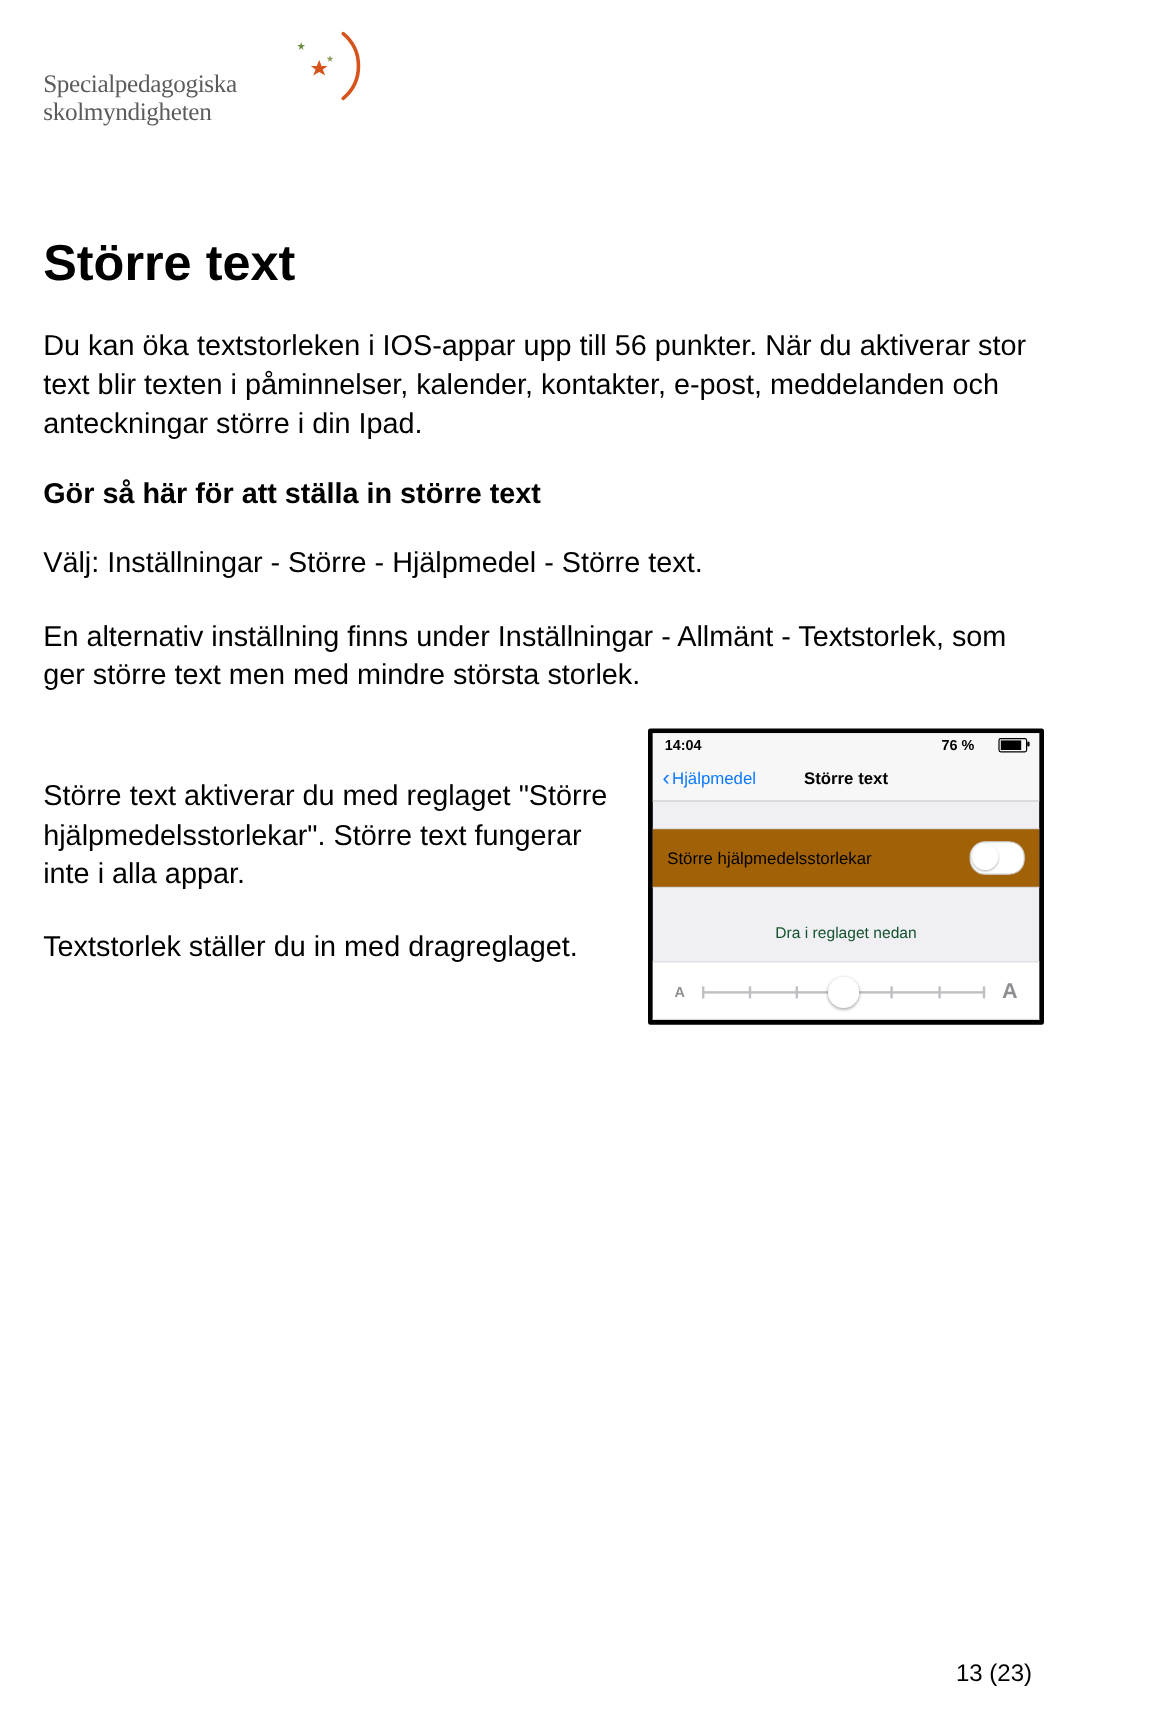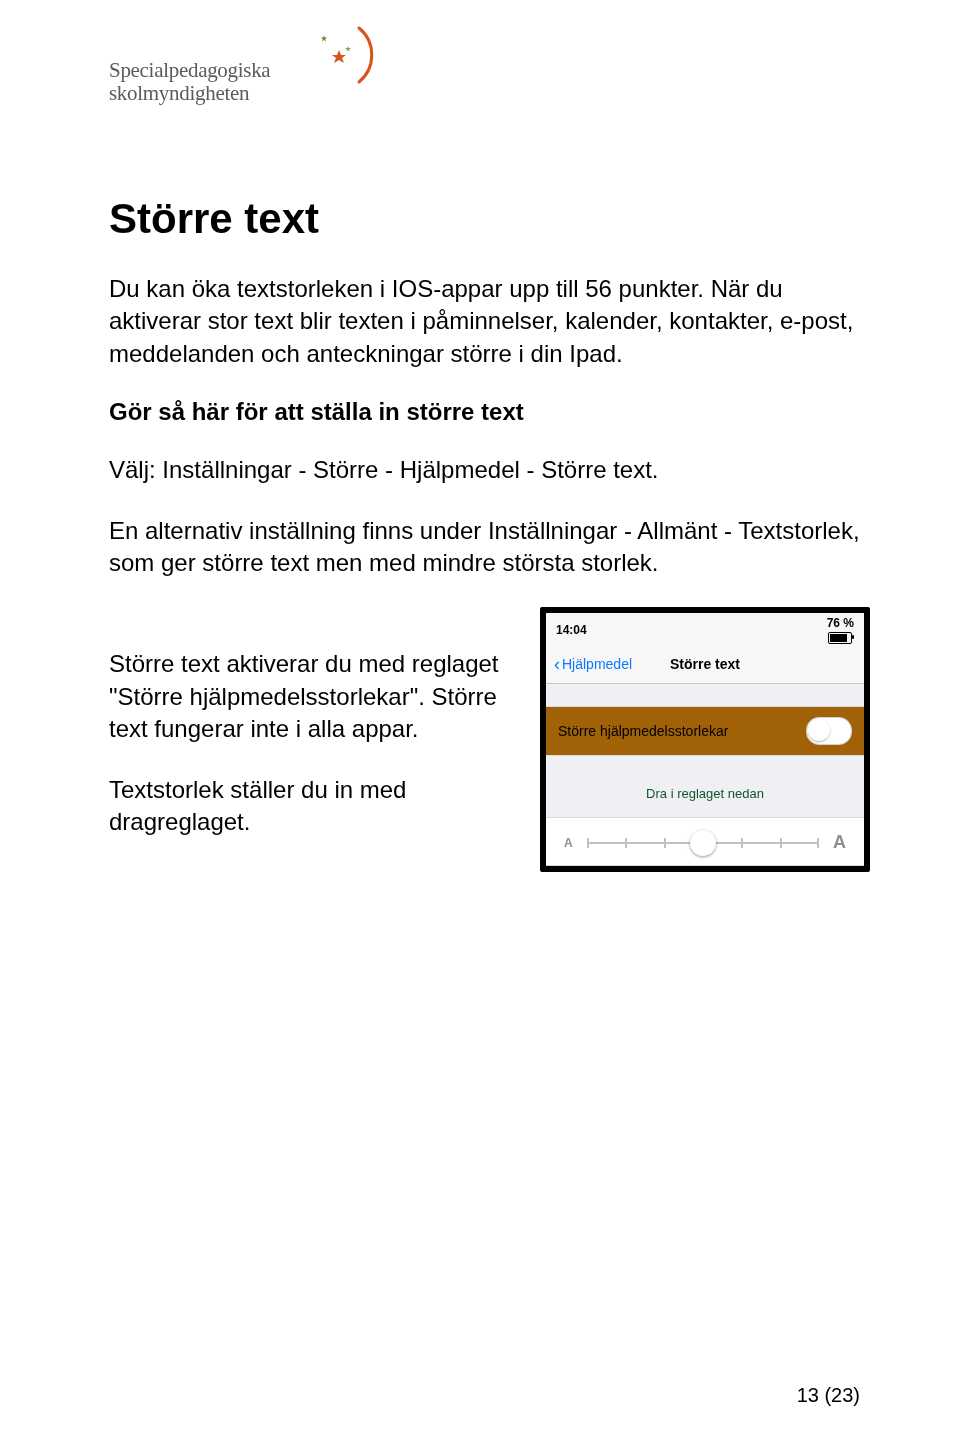--- a/index.html
+++ b/index.html
@@ -8,21 +8,21 @@
     width: 960px;
     background: #fff;
     font-family: Arial, Helvetica, sans-serif;
     color: #000;
   }
   .page {
     width: 960px;
     min-height: 1442px;
     position: relative;
     box-sizing: border-box;
-    padding: 25px 90px 40px 109px;
+    padding: 25px 90px 40px 36px;
   }
 
   
   .logo-wrap {
     position: relative;
     height: 100px;
   }
   .logo-text {
     position: absolute;
     top: 34px;
@@ -66,41 +66,40 @@
     flex: 1;
     margin-top: 41px;
   }
   .two-col .right {
     width: 330px;
     flex-shrink: 0;
   }
 
   
   .ios-shot {
-    border: 6px solid #000000;
+    border: 4px solid #000000;
     border-radius: 2px;
     background: #efeff4;
     font-size: 13px;
     color: #000;
   }
   .ios-statusbar {
     display: flex;
     justify-content: space-between;
     align-items: center;
     background: #f7f7f8;
     padding: 3px 10px;
     font-size: 12px;
     font-weight: 600;
     color: #000;
   }
   .ios-statusbar .bat {
     display: inline-flex;
     align-items: center;
-    gap: 2px;
-    flex-direction: column;
+    gap: 20px;
   }
   .bat-icon {
     display: inline-block;
     width: 22px;
     height: 10px;
     border: 1px solid #000;
     border-radius: 2px;
     position: relative;
   }
   .bat-icon::after {

